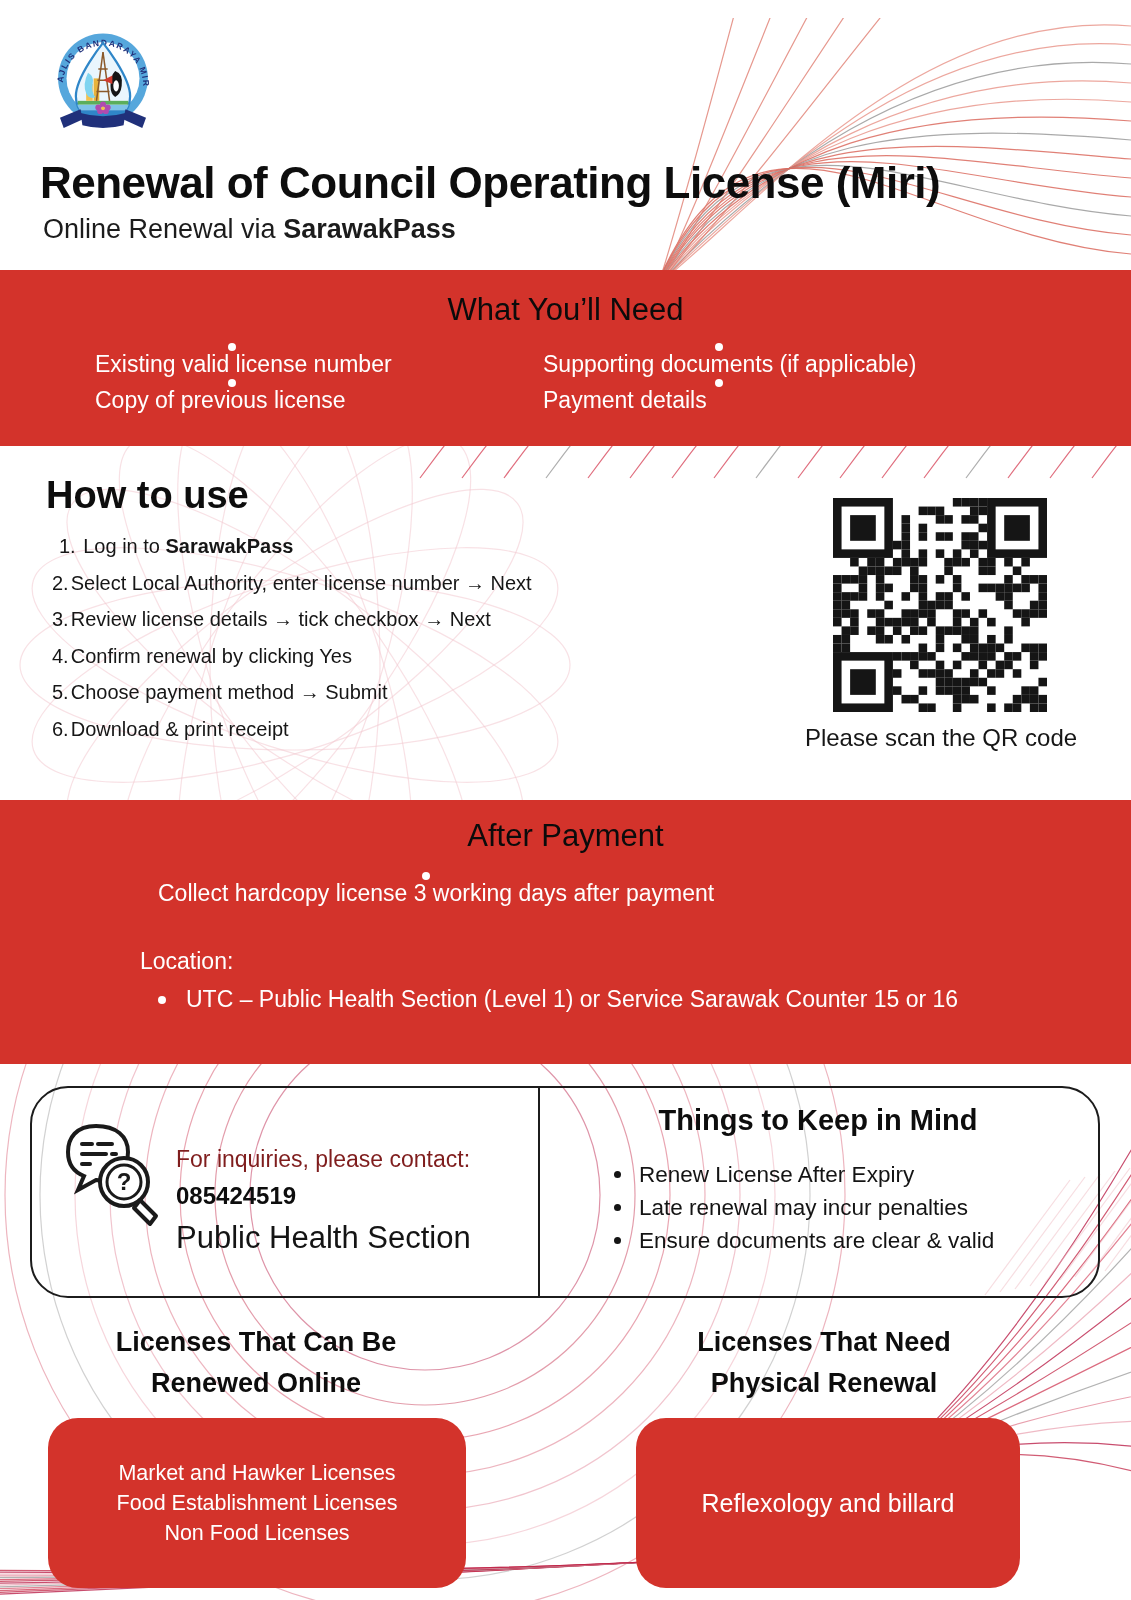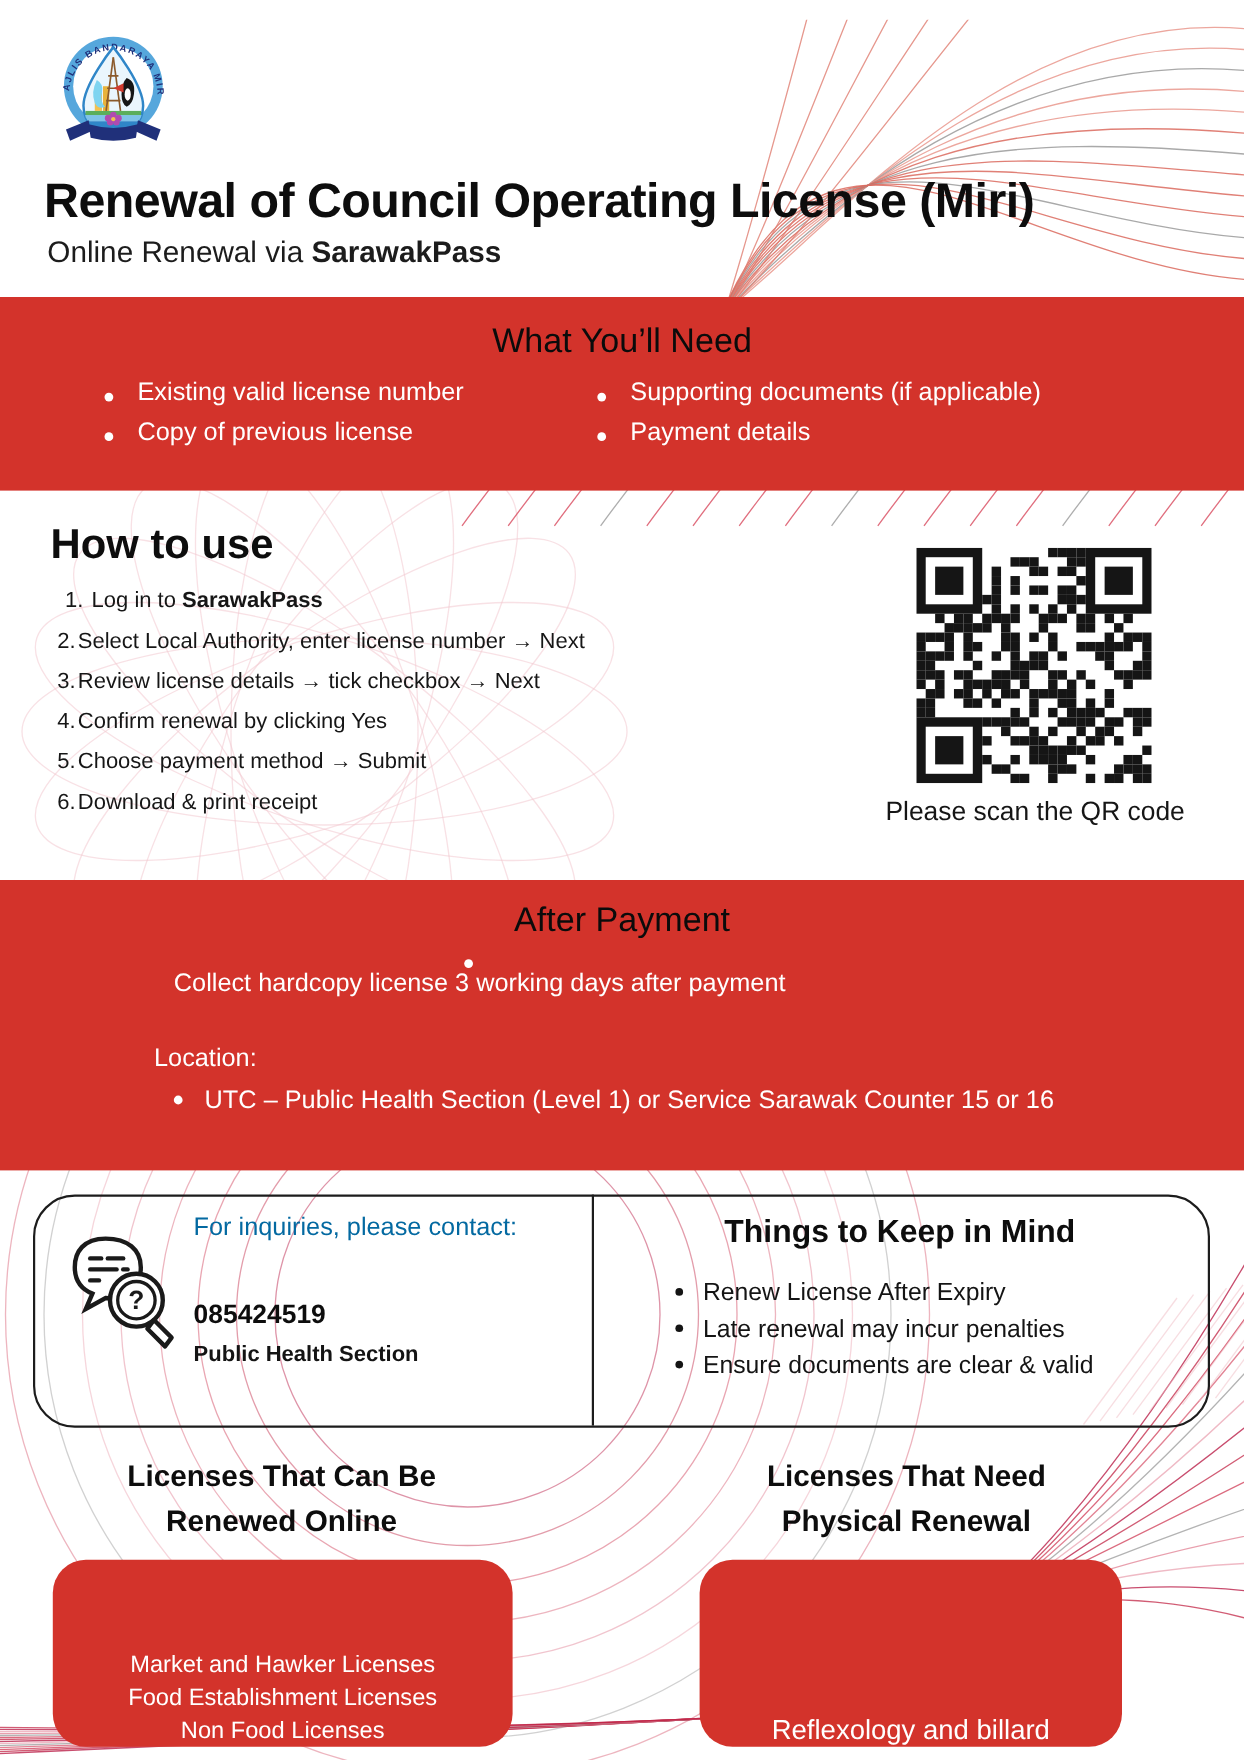--- a/index.html
+++ b/index.html
@@ -19,21 +19,21 @@
 
   
   .banner{left:0;width:1131px;background:#D3332B;}
   #banner1{top:270px;height:176px;}
   #banner2{top:800px;height:264px;}
   .banner-title{position:absolute;left:0;width:100%;text-align:center;
                 font-size:31px;font-weight:400;color:#0b0b0b;}
   #b1-title{top:292px;}
   #b2-title{top:818px;}
   .wlist{position:absolute;margin:0;padding:0;list-style:none;}
-  .wlist li{display:flex;align-items:baseline;height:36px;font-size:23px;color:#fff;}
+  .wlist li{display:flex;align-items:baseline;height:36px;font-size:23px;color:#fff;flex-direction:column;}
   .wlist .dot{width:8px;height:8px;border-radius:50%;background:#fff;
               align-self:center;margin-right:22px;flex:0 0 8px;}
   #wyn-left{left:95px;top:343px;}
   #wyn-right{left:543px;top:343px;}
 
   
   #howto-title{left:46px;top:474px;font-size:38px;font-weight:700;color:#0d0d0d;}
   #steps{left:52px;top:528px;margin:0;padding:0;list-style:none;}
   #steps li{font-size:20px;color:#161616;line-height:36.5px;white-space:nowrap;}
   #steps li .num{margin-right:2px;}
@@ -48,38 +48,38 @@
   #ap-bullet{left:158px;top:872px;display:flex;align-items:center;font-size:23px;color:#fff;flex-direction:column;}
   #ap-bullet .dot,#ap-loc-bullet .dot{width:8px;height:8px;border-radius:50%;background:#fff;margin-right:20px;}
   #ap-location{left:140px;top:948px;font-size:23px;color:#fff;}
   #ap-loc-bullet{left:158px;top:986px;display:flex;align-items:center;font-size:23px;color:#fff;}
 
   
   #infobox{left:30px;top:1086px;width:1066px;height:208px;border:2px solid #1c1c1c;
            border-radius:38px;background:transparent;}
   #divider{left:538px;top:1086px;width:2px;height:210px;background:#1c1c1c;}
   #contact-icon{left:62px;top:1118px;width:104px;height:112px;}
-  #contact-line1{left:176px;top:1102px;font-size:23px;color:#0369a1;}
+  #contact-line1{left:176px;top:1146px;font-size:23px;color:#7f1d1d;}
   #contact-phone{left:176px;top:1182px;font-size:24px;font-weight:700;color:#0d0d0d;}
-  #contact-line3{left:176px;top:1220px;font-size:20px;color:#141414;font-weight:bold;}
+  #contact-line3{left:176px;top:1220px;font-size:31px;color:#141414;}
   #things-title{left:540px;top:1104px;width:556px;text-align:center;
                 font-size:29px;font-weight:700;color:#0d0d0d;}
   #things-list{left:614px;top:1158px;margin:0;padding:0;list-style:none;}
   #things-list li{display:flex;align-items:baseline;font-size:22.5px;color:#141414;line-height:33px;}
   #things-list .dot{width:7px;height:7px;border-radius:50%;background:#141414;
                     align-self:center;margin-right:18px;flex:0 0 7px;}
 
   
   .col-head{position:absolute;top:1322px;text-align:center;font-size:27px;
             font-weight:700;color:#0d0d0d;line-height:41px;}
   #head-online{left:58px;width:396px;}
   #head-physical{left:624px;width:400px;}
   .redcard{position:absolute;top:1418px;height:170px;background:#D3332B;
            border-radius:30px;color:#fff;display:flex;flex-direction:column;
-           align-items:center;justify-content:flex-end;text-align:center;}
+           align-items:center;justify-content:center;text-align:center;}
   #card-online{left:48px;width:418px;font-size:21.5px;line-height:30px;}
   #card-physical{left:636px;width:384px;font-size:25px;}
 </style>
 </head>
 <body>
 
 <svg id="deco-top" class="deco" style="left:586px;top:18px;width:545px;height:280px;" viewBox="0 0 545 280">
     <path d="M70 268 C 170 190, 330 -10, 545 8" stroke="#e9988d" fill="none" opacity=".85"></path>
     <path d="M70 268 C 170 177, 330 9, 545 27" stroke="#e9988d" fill="none" opacity=".85"></path>
     <path d="M70 268 C 170 164, 330 28, 545 46" stroke="#9a9a9a" fill="none" opacity=".85"></path>

